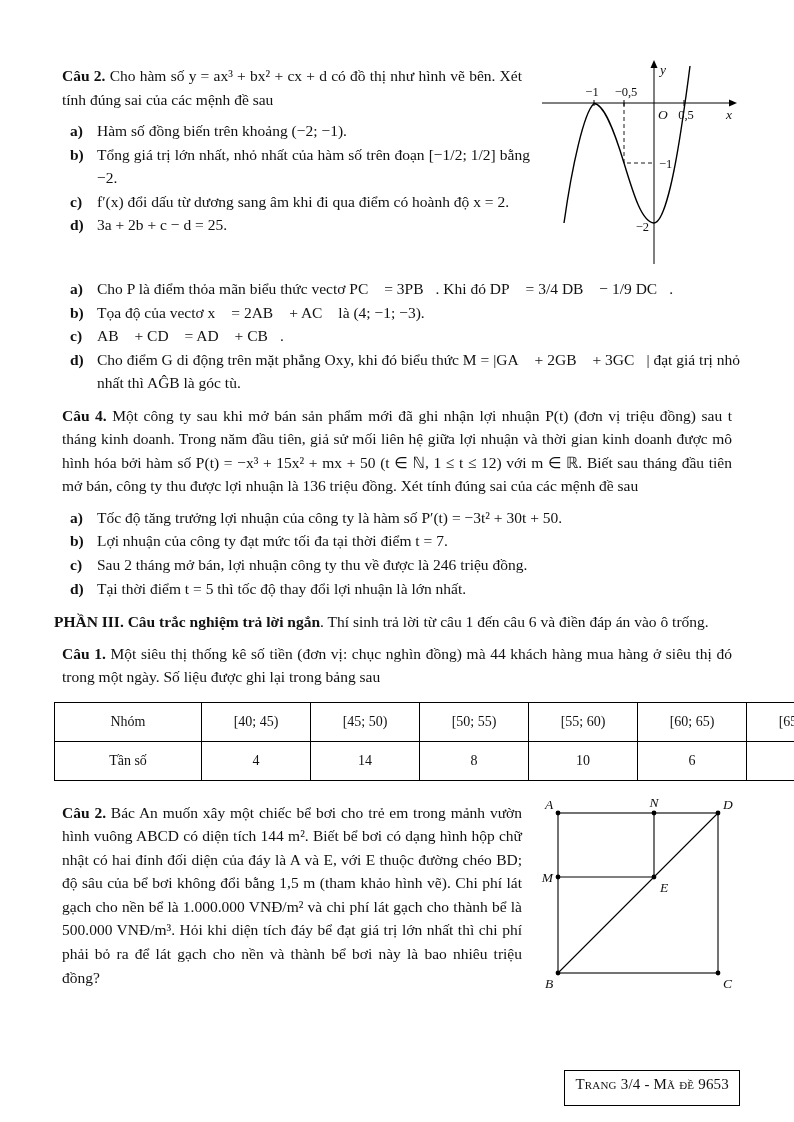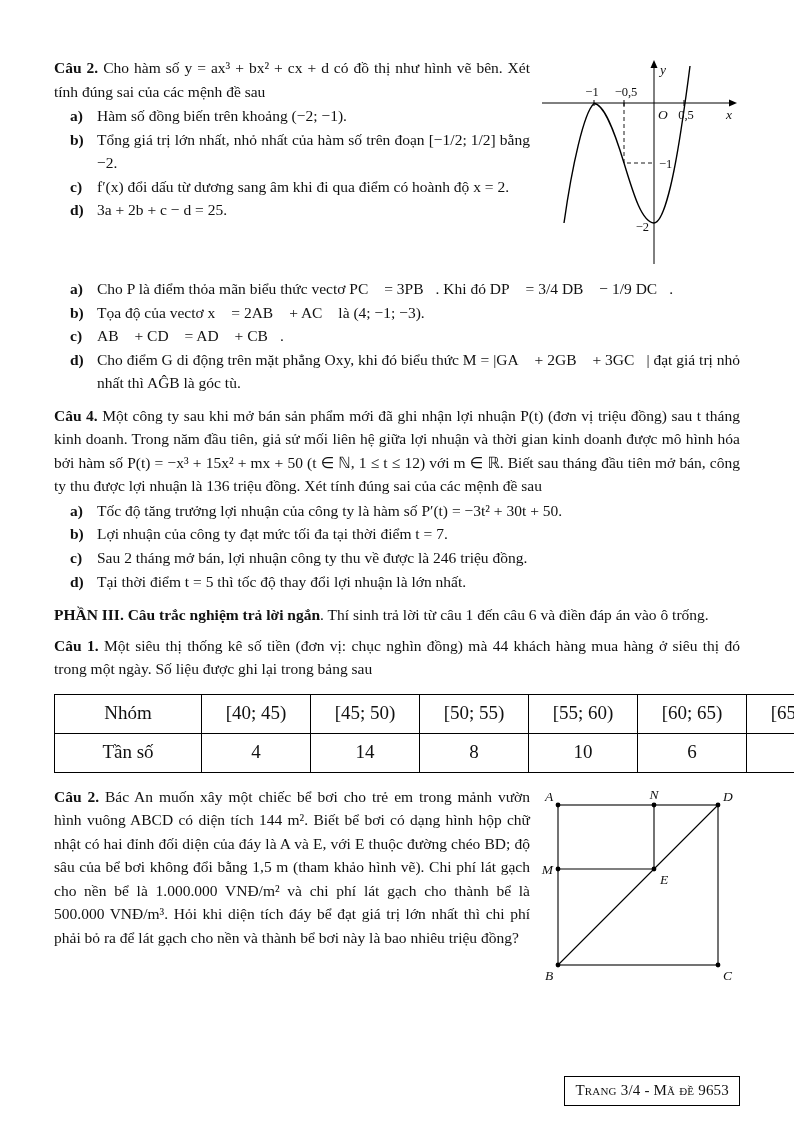--- a/index.html
+++ b/index.html
@@ -1,36 +1,36 @@
 <!DOCTYPE html>
 <html><head>
 <meta charset="utf-8">
 <style>
   html,body{margin:0;padding:0}
   body{width:794px;height:1122px;background:#ffffff;color:#111;
        font-family:"Liberation Serif",serif;}
   .page{position:relative;width:794px;height:1122px;box-sizing:border-box;
         padding:56px 54px 60px 54px;font-size:15.5px;line-height:1.52;overflow:hidden}
   .q{margin-bottom:9px}
-  .qpara{text-align:justify;margin:0}
+  .qpara{text-align:justify;margin:8px}
   .qlabel{font-weight:700}
   .items{margin-top:1px}
   .item{display:flex;padding-left:16px;text-align:justify}
   .item .il{font-weight:700;flex:0 0 27px}
   .item .it{flex:1}
   .row{display:flex;align-items:flex-start}
   .row .main{flex:1;min-width:0}
   .fig{flex:0 0 210px;display:flex;justify-content:flex-end;padding-top:2px}
   .p3head{margin:10px 0 7px 0;text-align:justify}
   table.freq{border-collapse:collapse;margin:13px auto 11px auto}
   table.freq td{border:1px solid #000;padding:4px 8px;text-align:center;
-                height:30px;min-width:92px;font-size:19px}
+                height:30px;min-width:92px;font-size:14px}
   table.freq td.c0{min-width:130px}
   .footer{position:absolute;right:54px;bottom:16px;border:1.4px solid #000;
-          padding:2px 10px 3px 10px;font-variant:small-caps;font-size:15px;
+          padding:2px 10px 9px 10px;font-variant:small-caps;font-size:15px;
           letter-spacing:.2px}
   svg .ax{stroke:#000;stroke-width:1;fill:none}
   svg .arrow{fill:#000;stroke:none}
   svg .tick{stroke:#000;stroke-width:1}
   svg .curve{stroke:#000;stroke-width:1.4;fill:none}
   svg .dash{stroke:#000;stroke-width:.9;stroke-dasharray:4 3;fill:none}
   svg .sq{stroke:#000;stroke-width:1.1;fill:none}
   svg .dot{fill:#000;stroke:none}
   svg text{font-family:"Liberation Serif",serif;font-size:12.5px;fill:#111}
   svg text.var{font-style:italic;font-size:13.5px}

